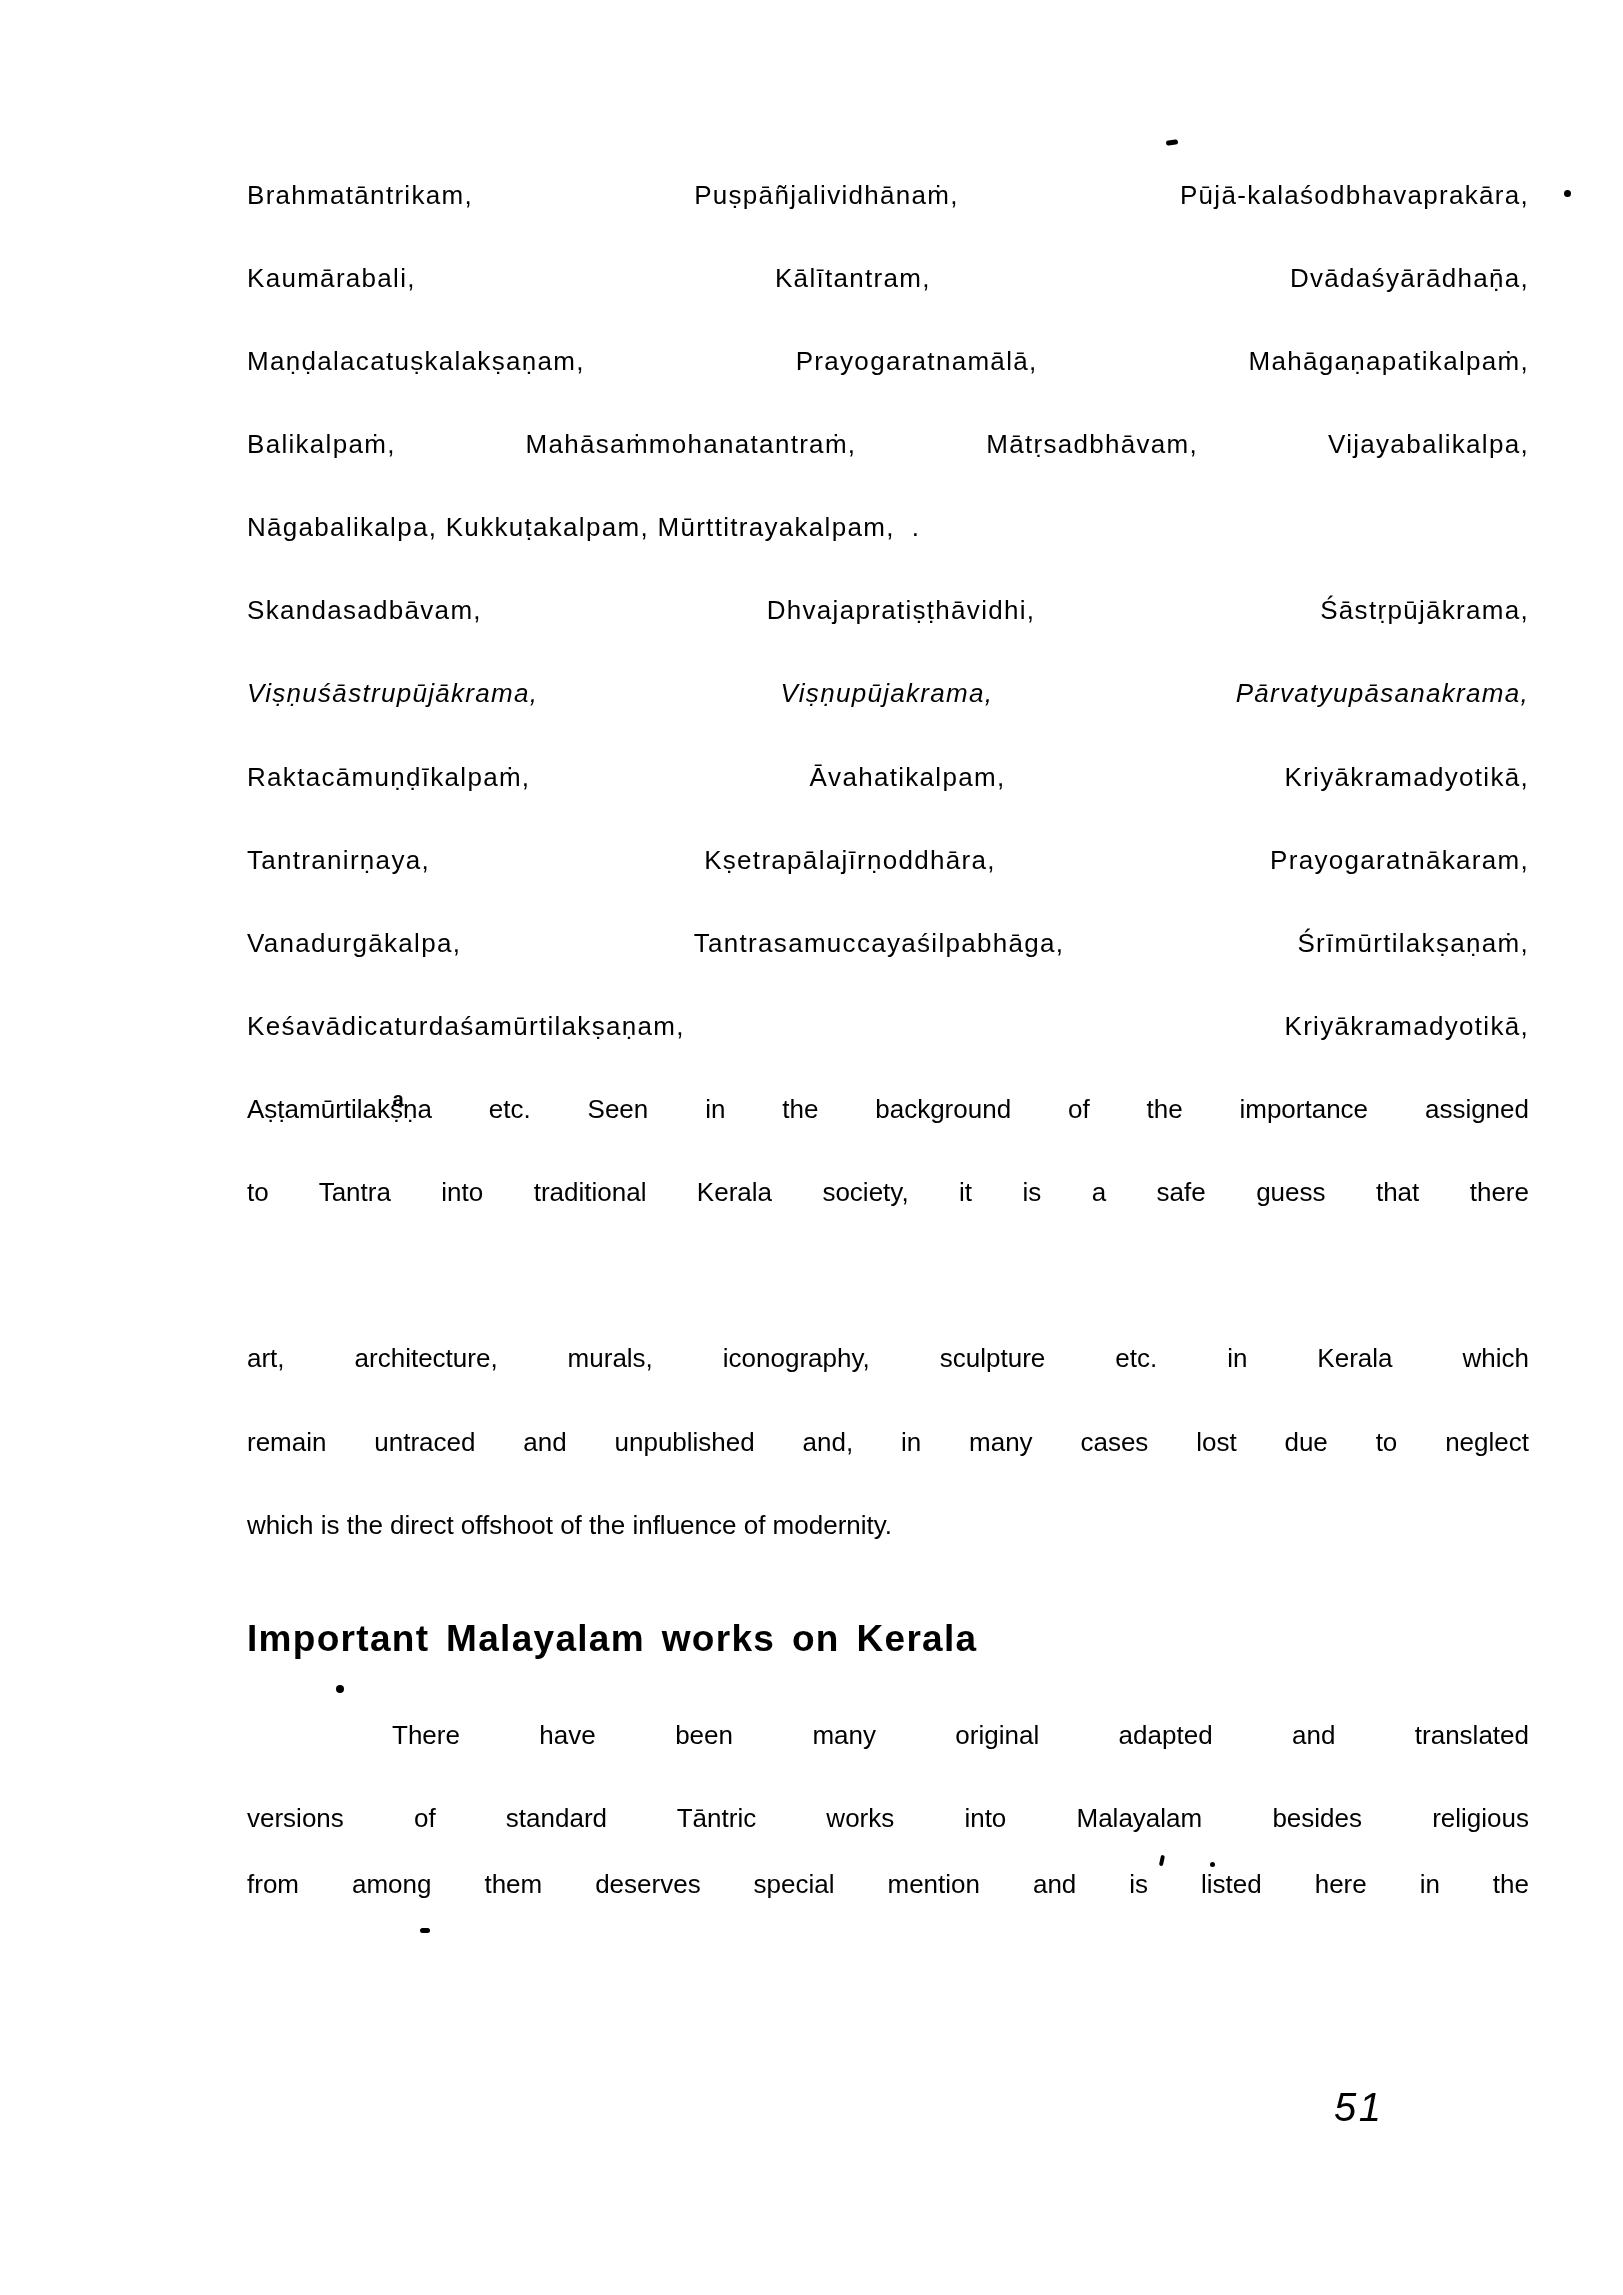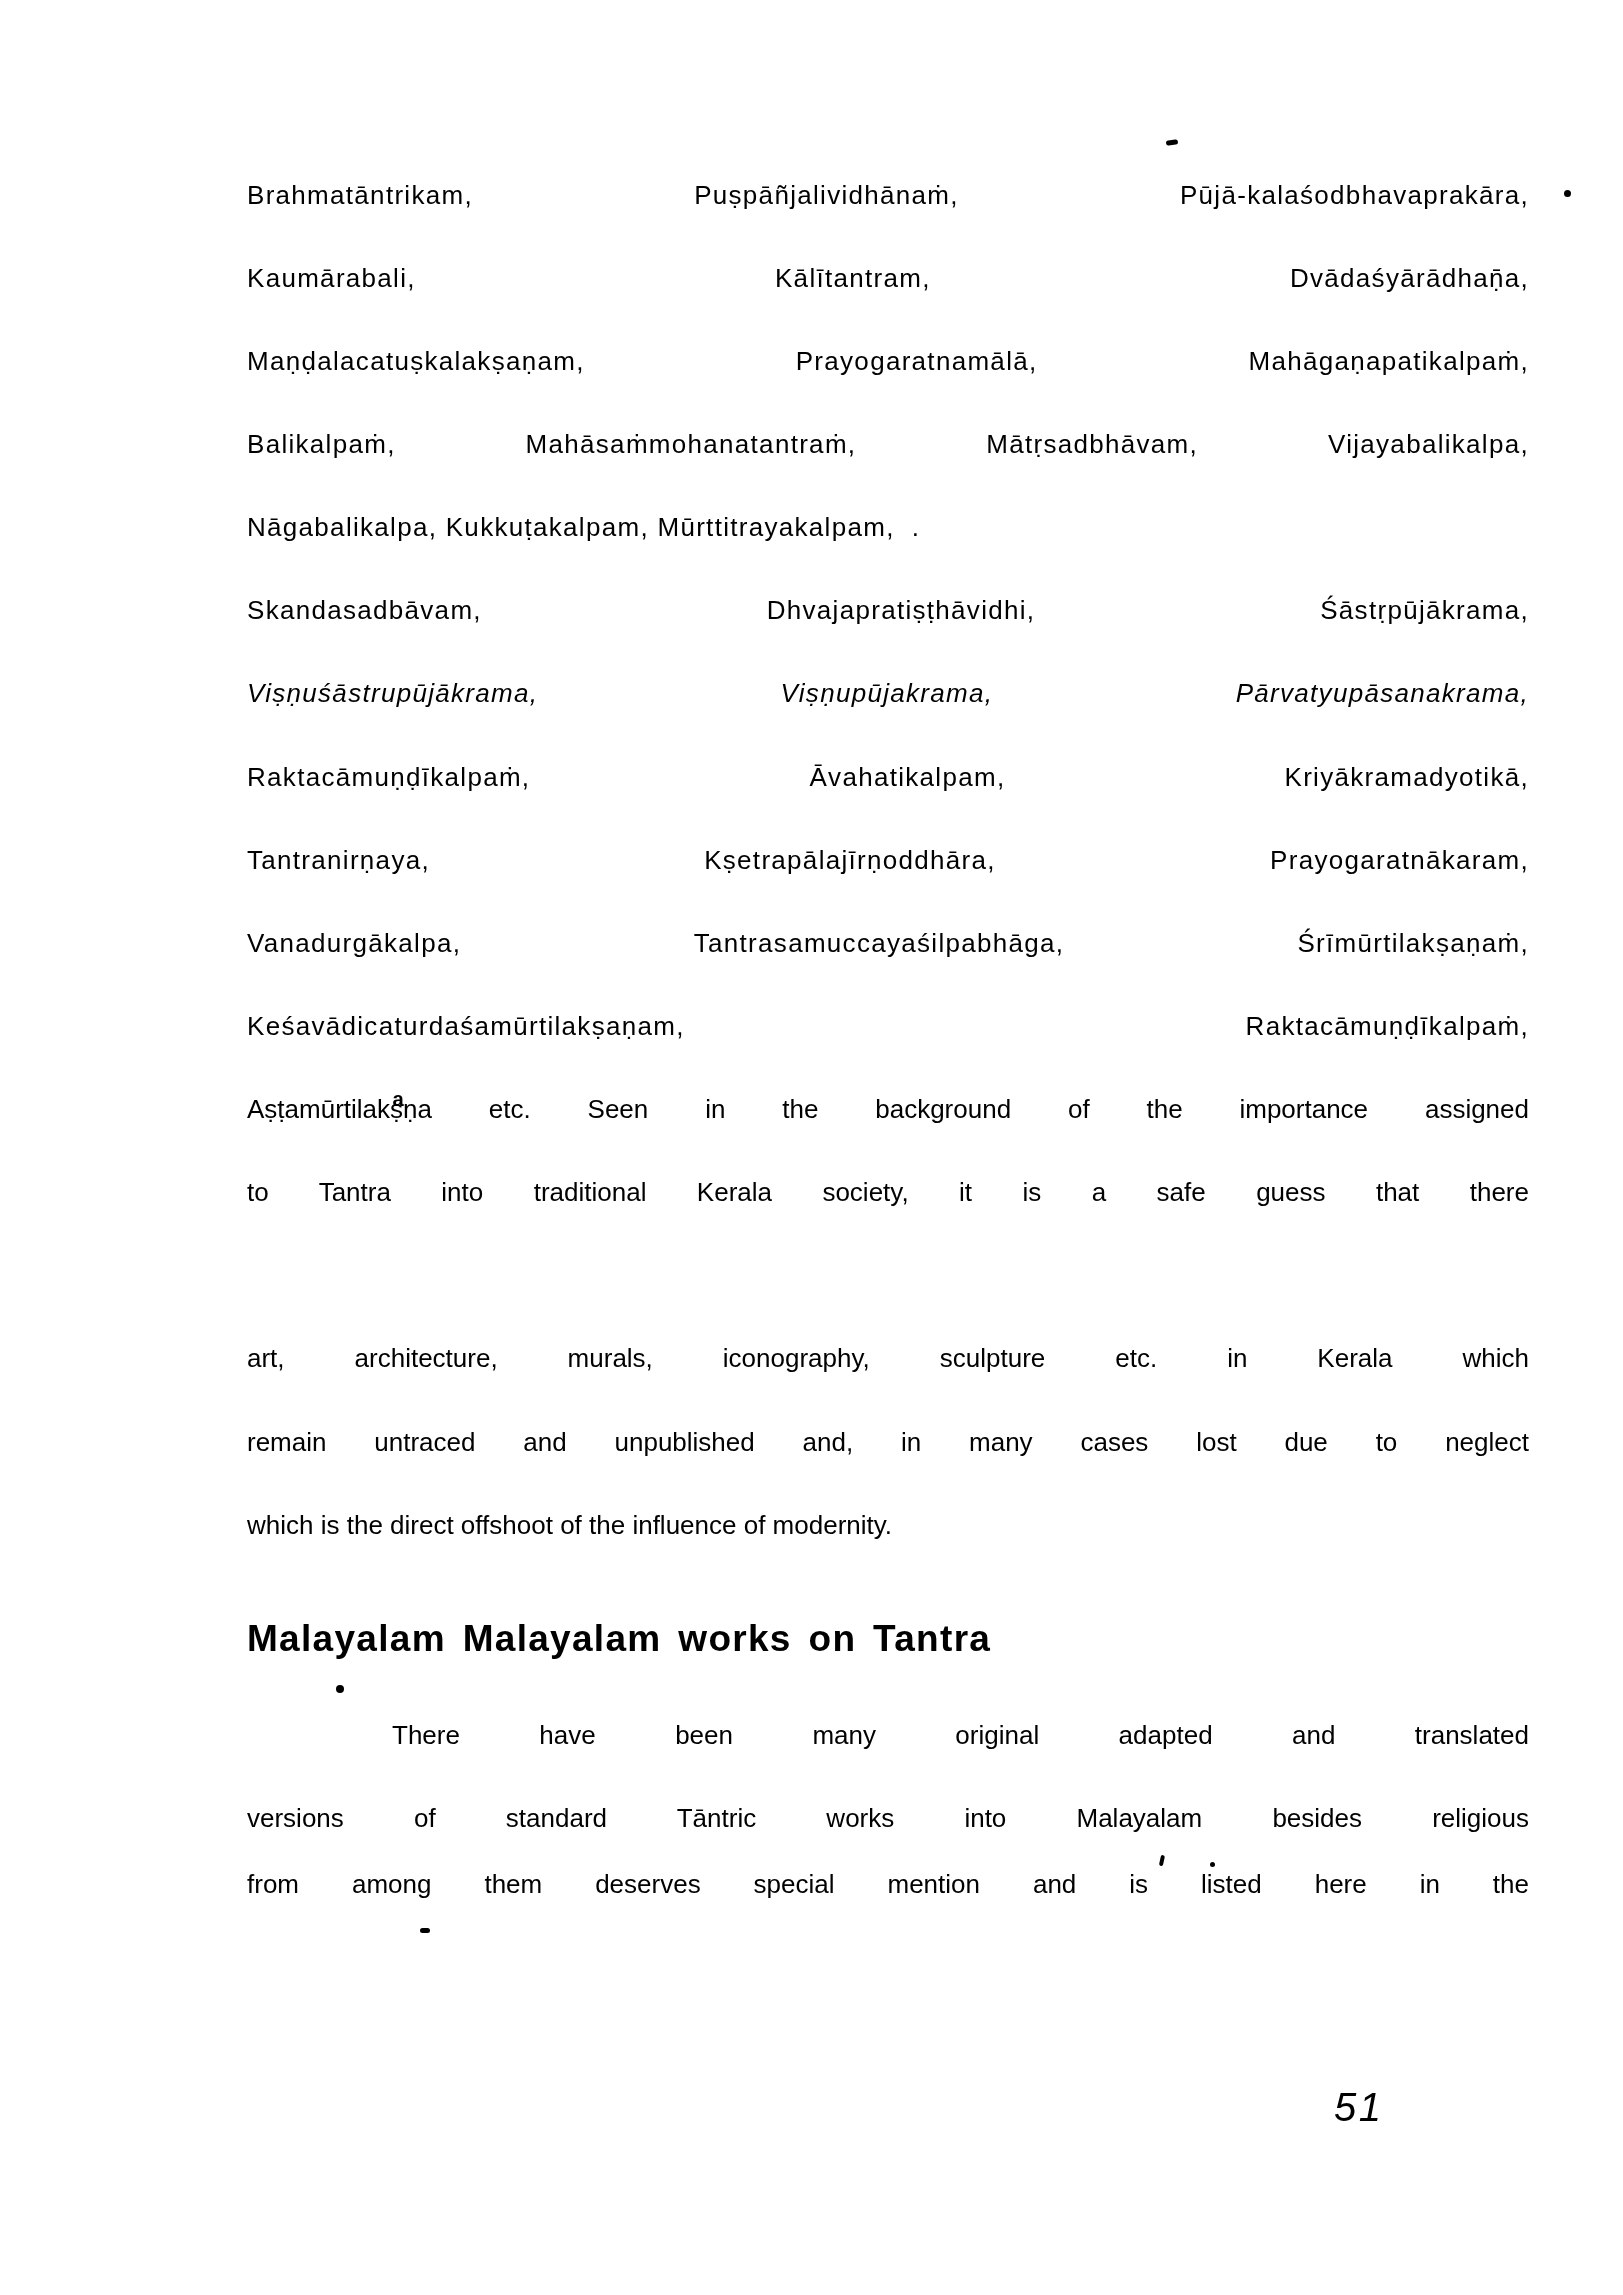--- a/index.html
+++ b/index.html
@@ -29,30 +29,30 @@
   <div class="tline just list" style="top:179px">Brahmatāntrikam, Puṣpāñjalividhānaṁ, Pūjā-kalaśodbhavaprakāra,</div>
   <div class="tline just list" style="top:262px">Kaumārabali, Kālītantram, Dvādaśyārādhaṇ̄a,</div>
   <div class="tline just list" style="top:345px">Maṇḍalacatuṣkalakṣaṇam, Prayogaratnamālā, Mahāgaṇapatikalpaṁ,</div>
   <div class="tline just list" style="top:428px">Balikalpaṁ, Mahāsaṁmohanatantraṁ, Mātṛsadbhāvam, Vijayabalikalpa,</div>
   <div class="tline list" style="top:511px">Nāgabalikalpa, Kukkuṭakalpam, Mūrttitrayakalpam, &nbsp;.</div>
   <div class="tline just list" style="top:594px">Skandasadbāvam, Dhvajapratiṣṭhāvidhi, Śāstṛpūjākrama,</div>
   <div class="tline just list ital" style="top:677px">Viṣṇuśāstrupūjākrama, Viṣṇupūjakrama, Pārvatyupāsanakrama,</div>
   <div class="tline just list" style="top:761px">Raktacāmuṇḍīkalpaṁ, Āvahatikalpam, Kriyākramadyotikā,</div>
   <div class="tline just list" style="top:844px">Tantranirṇaya, Kṣetrapālajīrṇoddhāra, Prayogaratnākaram,</div>
   <div class="tline just list" style="top:927px">Vanadurgākalpa, Tantrasamuccayaśilpabhāga, Śrīmūrtilakṣaṇaṁ,</div>
-  <div class="tline just list" style="top:1010px">Keśavādicaturdaśamūrtilakṣaṇam, Raktacāmuṇḍīkalpaṁ,</div>
+  <div class="tline just list" style="top:1010px">Keśavādicaturdaśamūrtilakṣaṇam, Kriyākramadyotikā,</div>
 
   <div class="tline just" style="top:1093px"><span>Aṣṭamūrtilakṣ</span><span class="supins">a</span><span>ṇa etc. Seen in the background of the importance assigned</span></div>
 
   <div class="tline just" style="top:1176px">to Tantra into traditional Kerala society, it is a safe guess that there</div>
   <div class="tline just" style="top:1342px">art, architecture, murals, iconography, sculpture etc. in Kerala which</div>
   <div class="tline just" style="top:1426px">remain untraced and unpublished and, in many cases lost due to neglect</div>
   <div class="tline" style="top:1509px">which is the direct offshoot of the influence of modernity.</div>
 
-  <div class="tline heading" style="top:1616px">Malayalam Malayalam works on Tantra</div>
+  <div class="tline heading" style="top:1616px">Important Malayalam works on Kerala</div>
 
   <div class="tline just indent" style="top:1719px">There have been many original adapted and translated</div>
   <div class="tline just" style="top:1802px">versions of standard Tāntric works into Malayalam besides religious</div>
   <div class="tline just" style="top:1868px">from among them deserves special mention and is listed here in the</div>
 
   <div class="pagenum">51</div>
 
   <div class="speck s-dash" style="left:1166px;top:140px;width:11.8px;height:5.2px;transform:rotate(-8deg)"></div>
   <div class="speck s-dot" style="left:1564px;top:190px;width:7.2px;height:7.2px"></div>
   <div class="speck s-dot" style="left:336px;top:1685px;width:7.9px;height:7.9px"></div>

